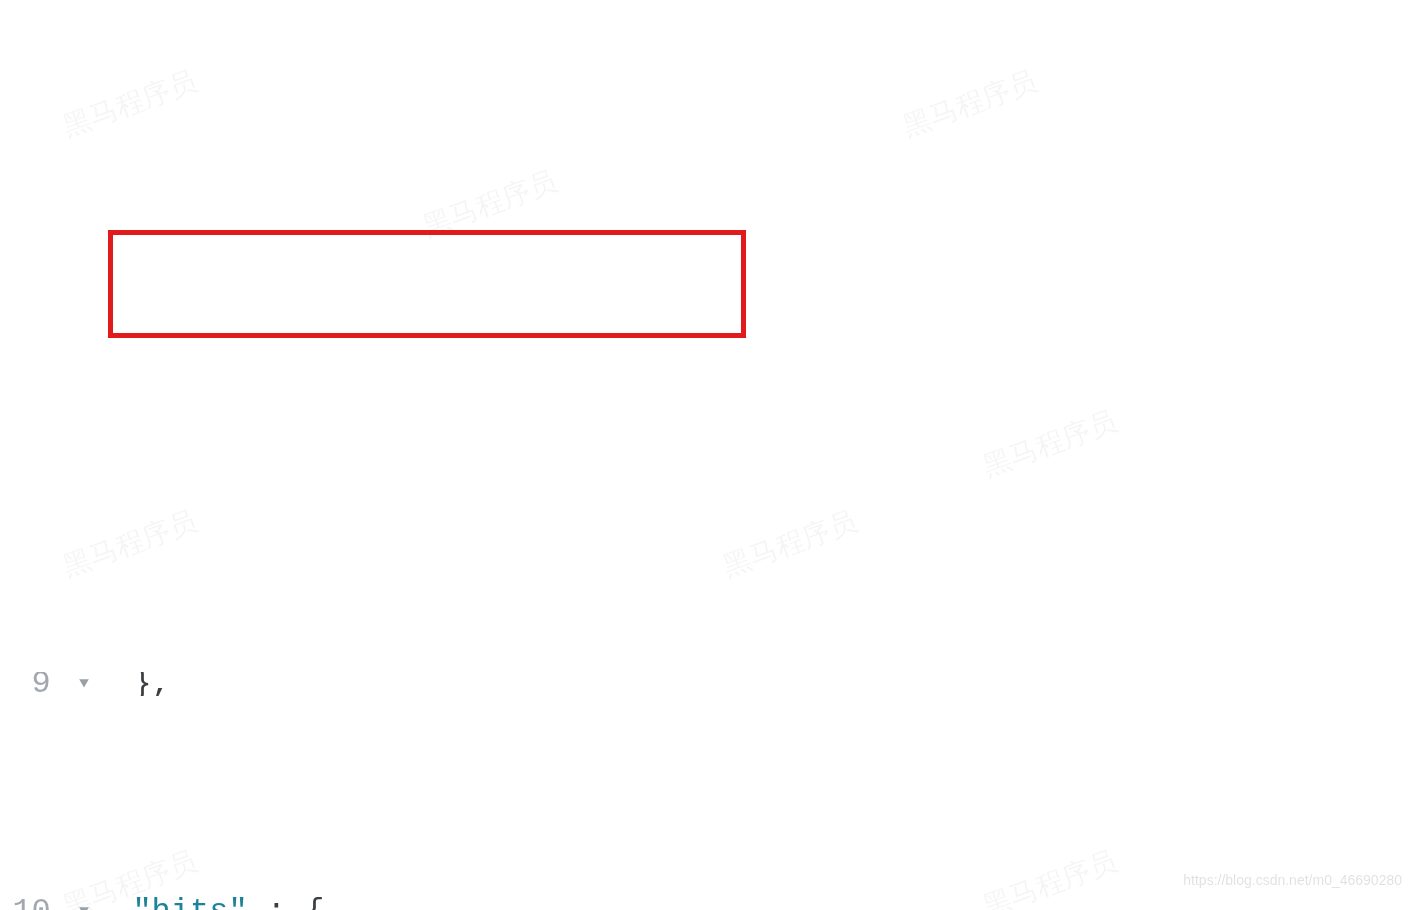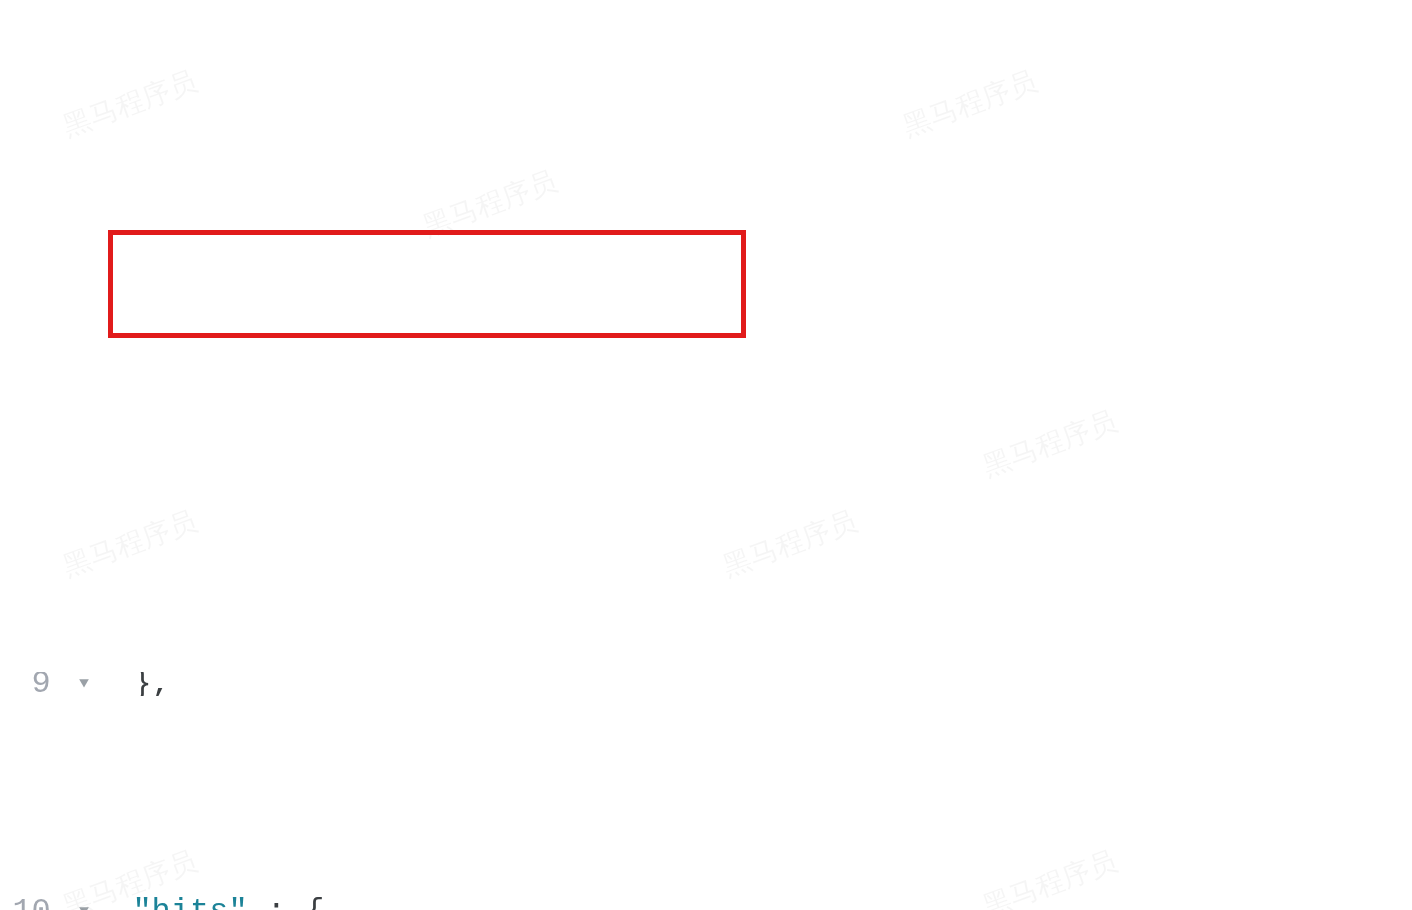--- a/index.html
+++ b/index.html
@@ -139,13 +139,14 @@
 
   
   
 
   
   
 
   
   <div class="highlight-box" style="left:108px;top:230px;width:628px;height:98px;"></div>
 
+  <div class="footer-url">https://blog.csdn.net/m0_46690280</div>
 </div>
 
 </body></html>

